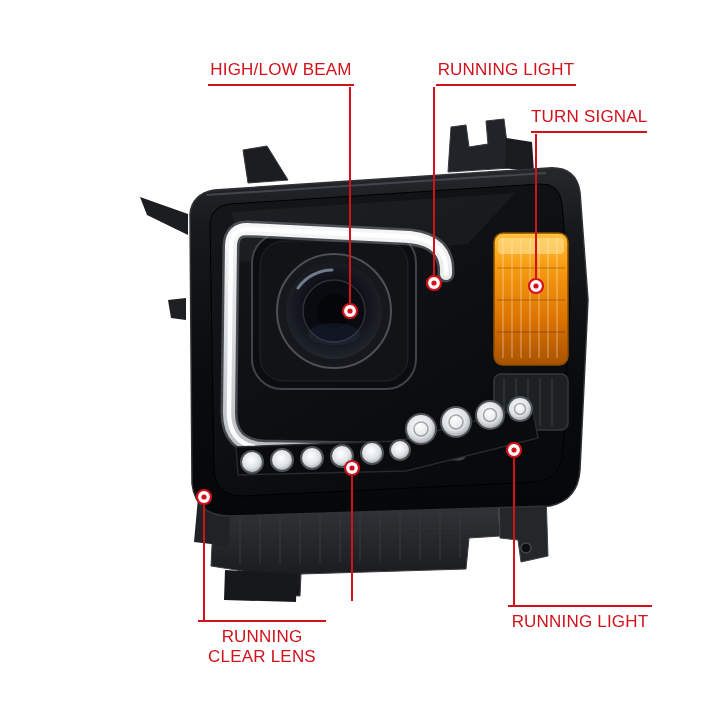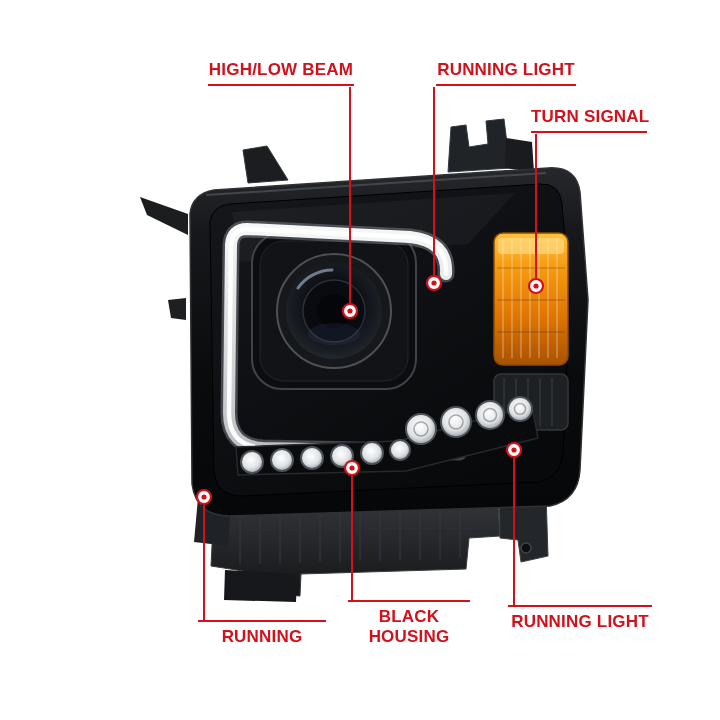--- a/index.html
+++ b/index.html
@@ -3,21 +3,21 @@
 <meta charset="utf-8">
 <style>
   html,body{margin:0;padding:0;}
   body{
     width:720px;height:720px;overflow:hidden;background:#ffffff;
     font-family:"Liberation Sans", sans-serif;
   }
   .stage{position:relative;width:720px;height:720px;background:#ffffff;}
   .stage svg{position:absolute;left:0;top:0;width:720px;height:720px;}
   .co{
-    position:absolute;color:#d2111b;font-size:17px;font-weight:700;
+    position:absolute;color:#d2111b;font-size:17px;font-weight:400;
     letter-spacing:.2px;text-align:center;line-height:20px;white-space:nowrap;
   }
   .co-top{border-bottom:2.5px solid #d2111b;padding-bottom:4px;}
   .co-bottom{border-top:2.5px solid #d2111b;padding-top:5px;}
   .co-line{display:block;}
 </style>
 </head>
 <body>
 
 <div class="stage">
@@ -187,24 +187,21 @@
   <div class="co co-top" style="left:436px;top:60px;width:140px;">
     <span>RUNNING LIGHT</span>
   </div>
 
   <div class="co co-top" style="left:531px;top:107px;width:116px;">
     <span>TURN SIGNAL</span>
   </div>
 
   <div class="co co-bottom" style="left:198px;top:620px;width:128px;">
     <span class="co-line">RUNNING</span>
-  </div>
-
-  <div class="co co-bottom" style="left:348px;top:600px;width:122px;">
-    <span class="co-line">BLACK</span>
-    <span class="co-line">HOUSING</span>
-  </div>
+    <span class="co-line">CLEAR LENS</span>
+  </div>
+
 
   <div class="co co-bottom" style="left:508px;top:605px;width:144px;">
     <span>RUNNING LIGHT</span>
   </div>
 
 </div>
 
 </body></html>

